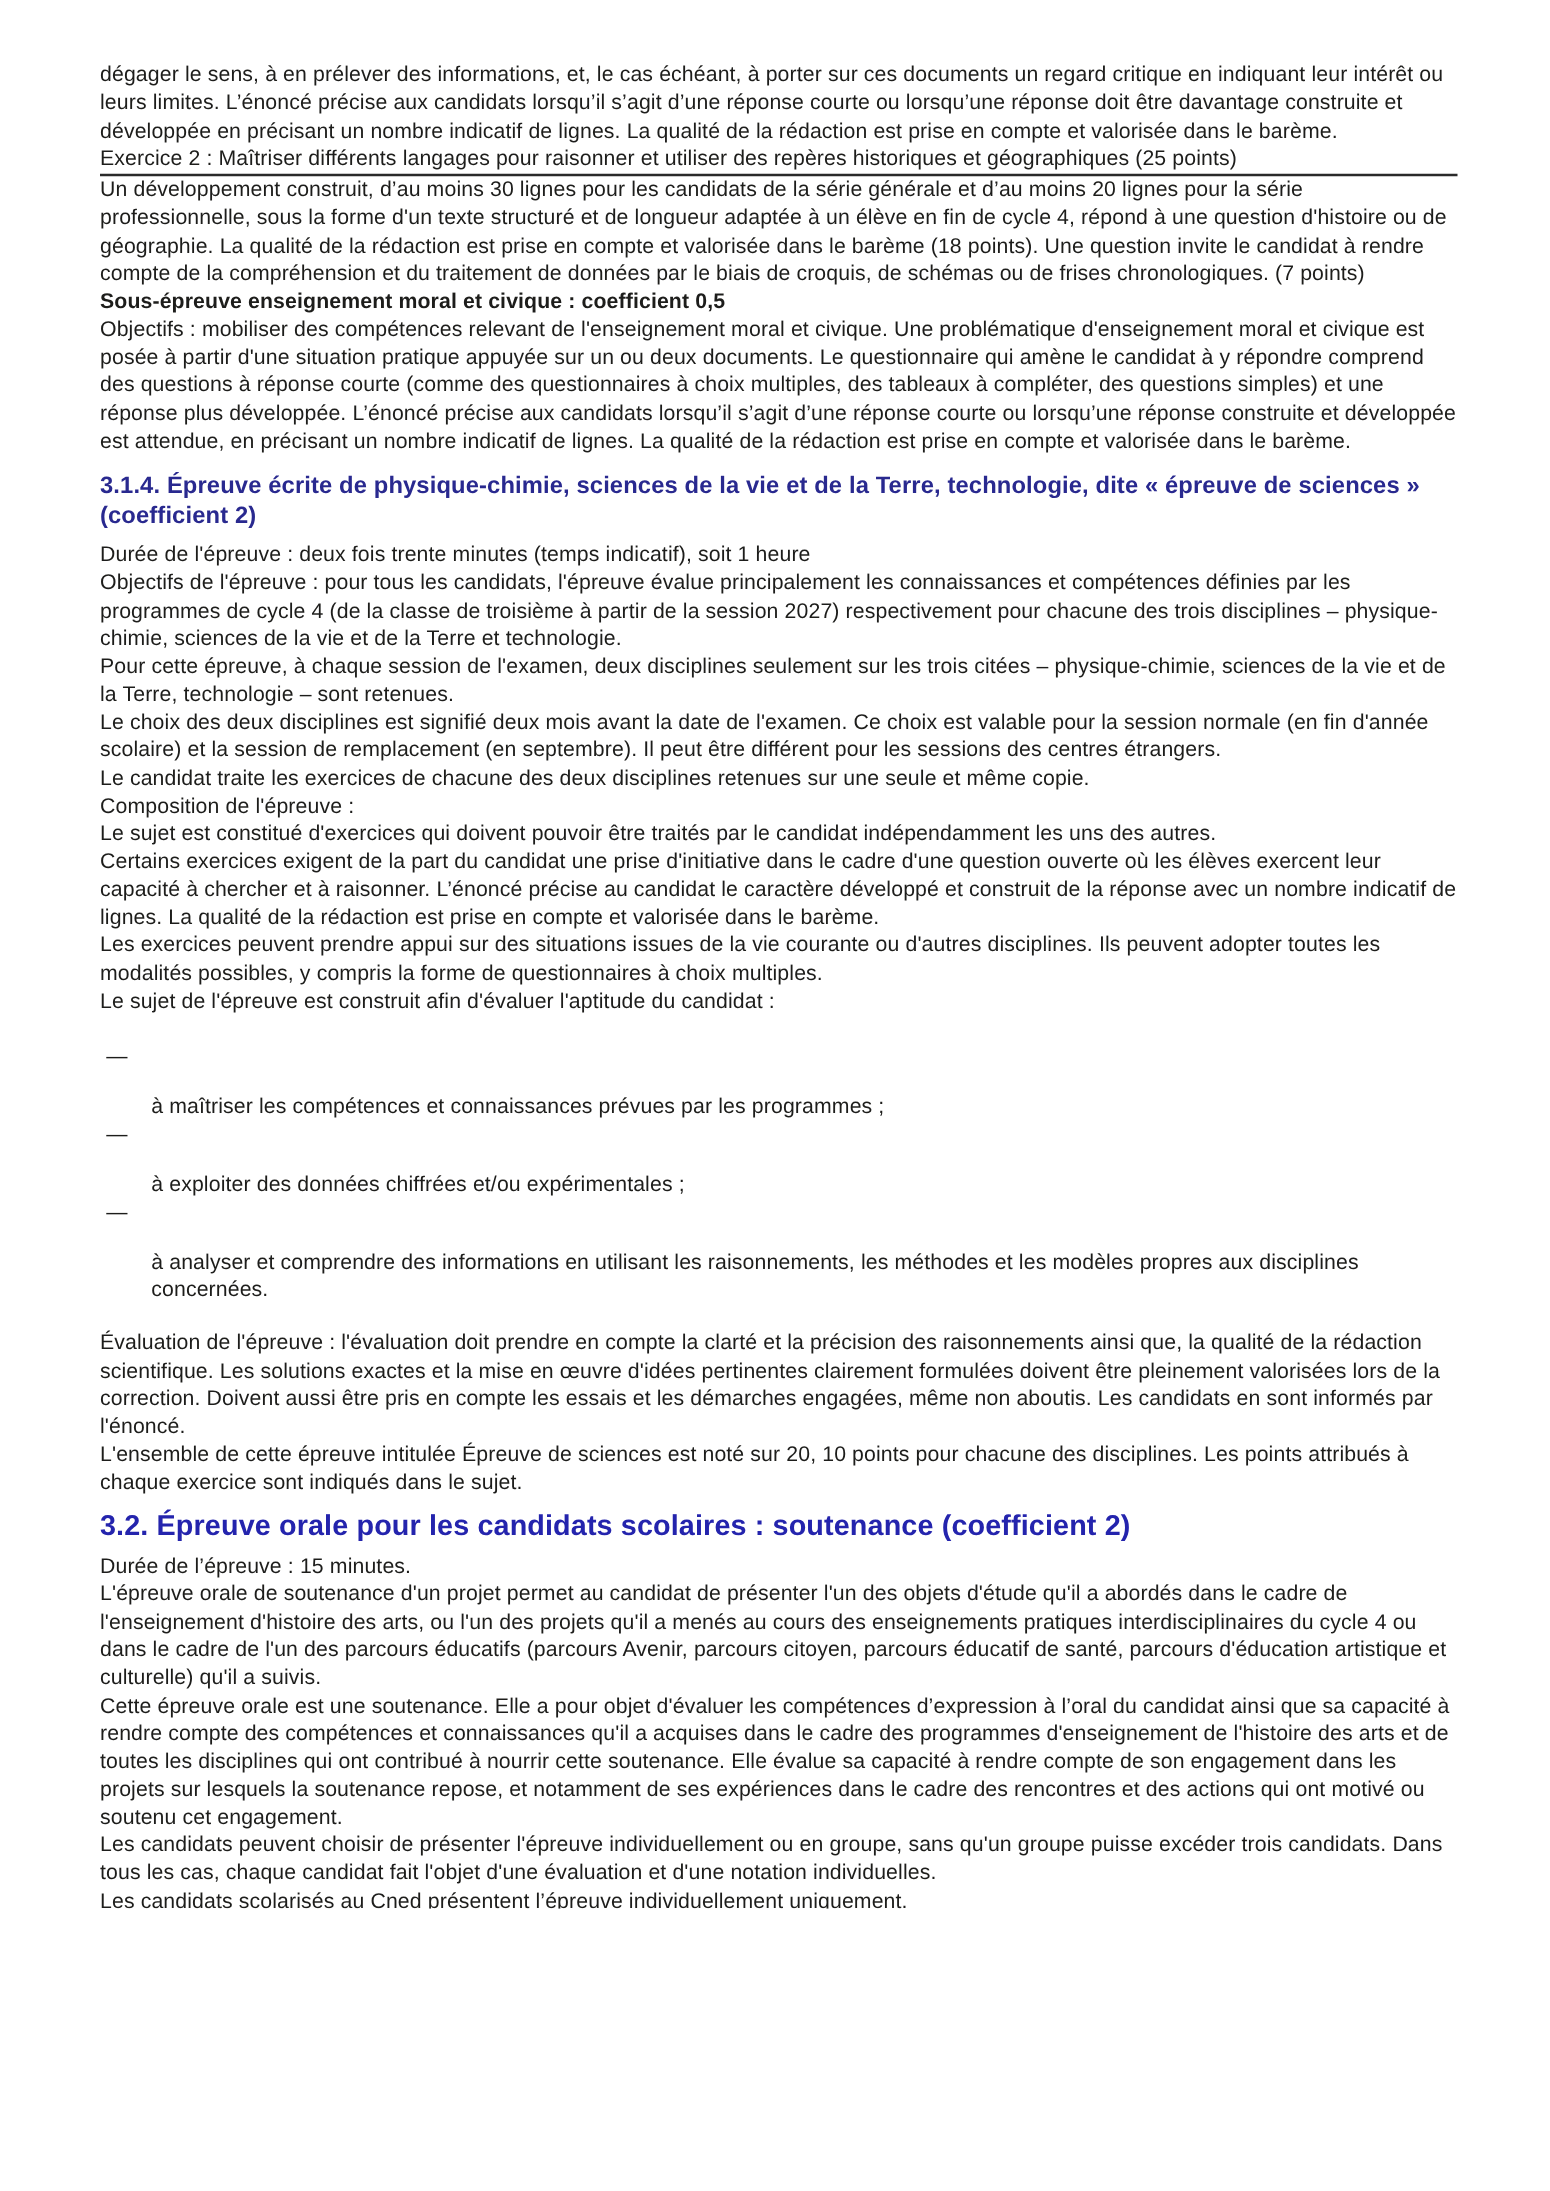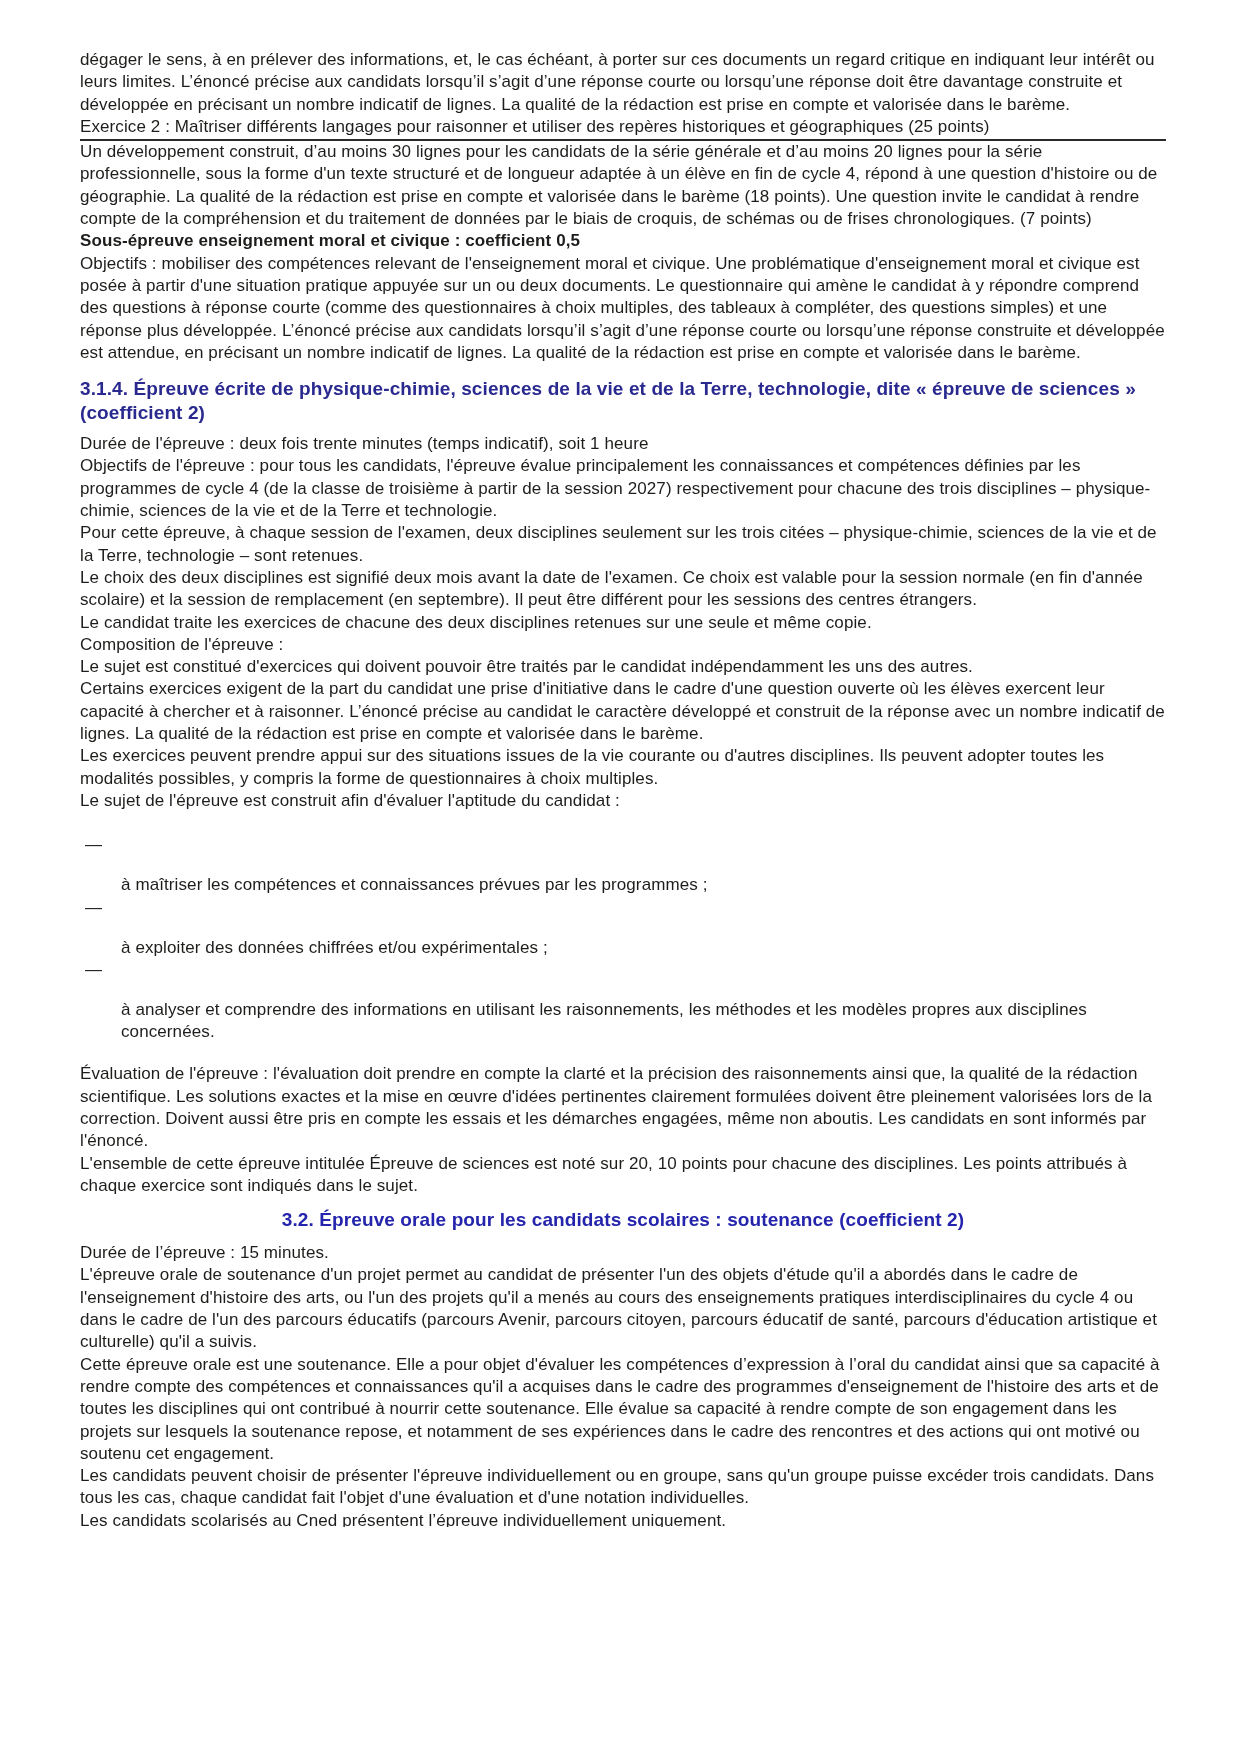--- a/index.html
+++ b/index.html
@@ -26,26 +26,25 @@
   }
   .bold-line { font-weight:bold; }
   .h4-blue {
     font-size:19px;
     line-height:23.5px;
     font-weight:bold;
     color:#29298f;
     margin:13px 0 9px 0 !important;
   }
   .h3-blue {
-    font-size:19px;
+    font-size:23px;
     line-height:30px;
     font-weight:bold;
     color:#2424ad;
     margin:8px 0 7px 0 !important;
-    text-align:center;
   }
   .dash-list { margin:22px 0 20px 0; }
   .dash-item { display:flex; }
   .dash-item .dash { flex:none; width:36px; padding-left:5px; }
   .dash-item .li-text { flex:1;margin-top:40px; }
   .footer-rule {
     position:absolute;
     left:80px; right:76px; top:1670px;
     border-top:1.5px solid #31319c;
     height:0;

